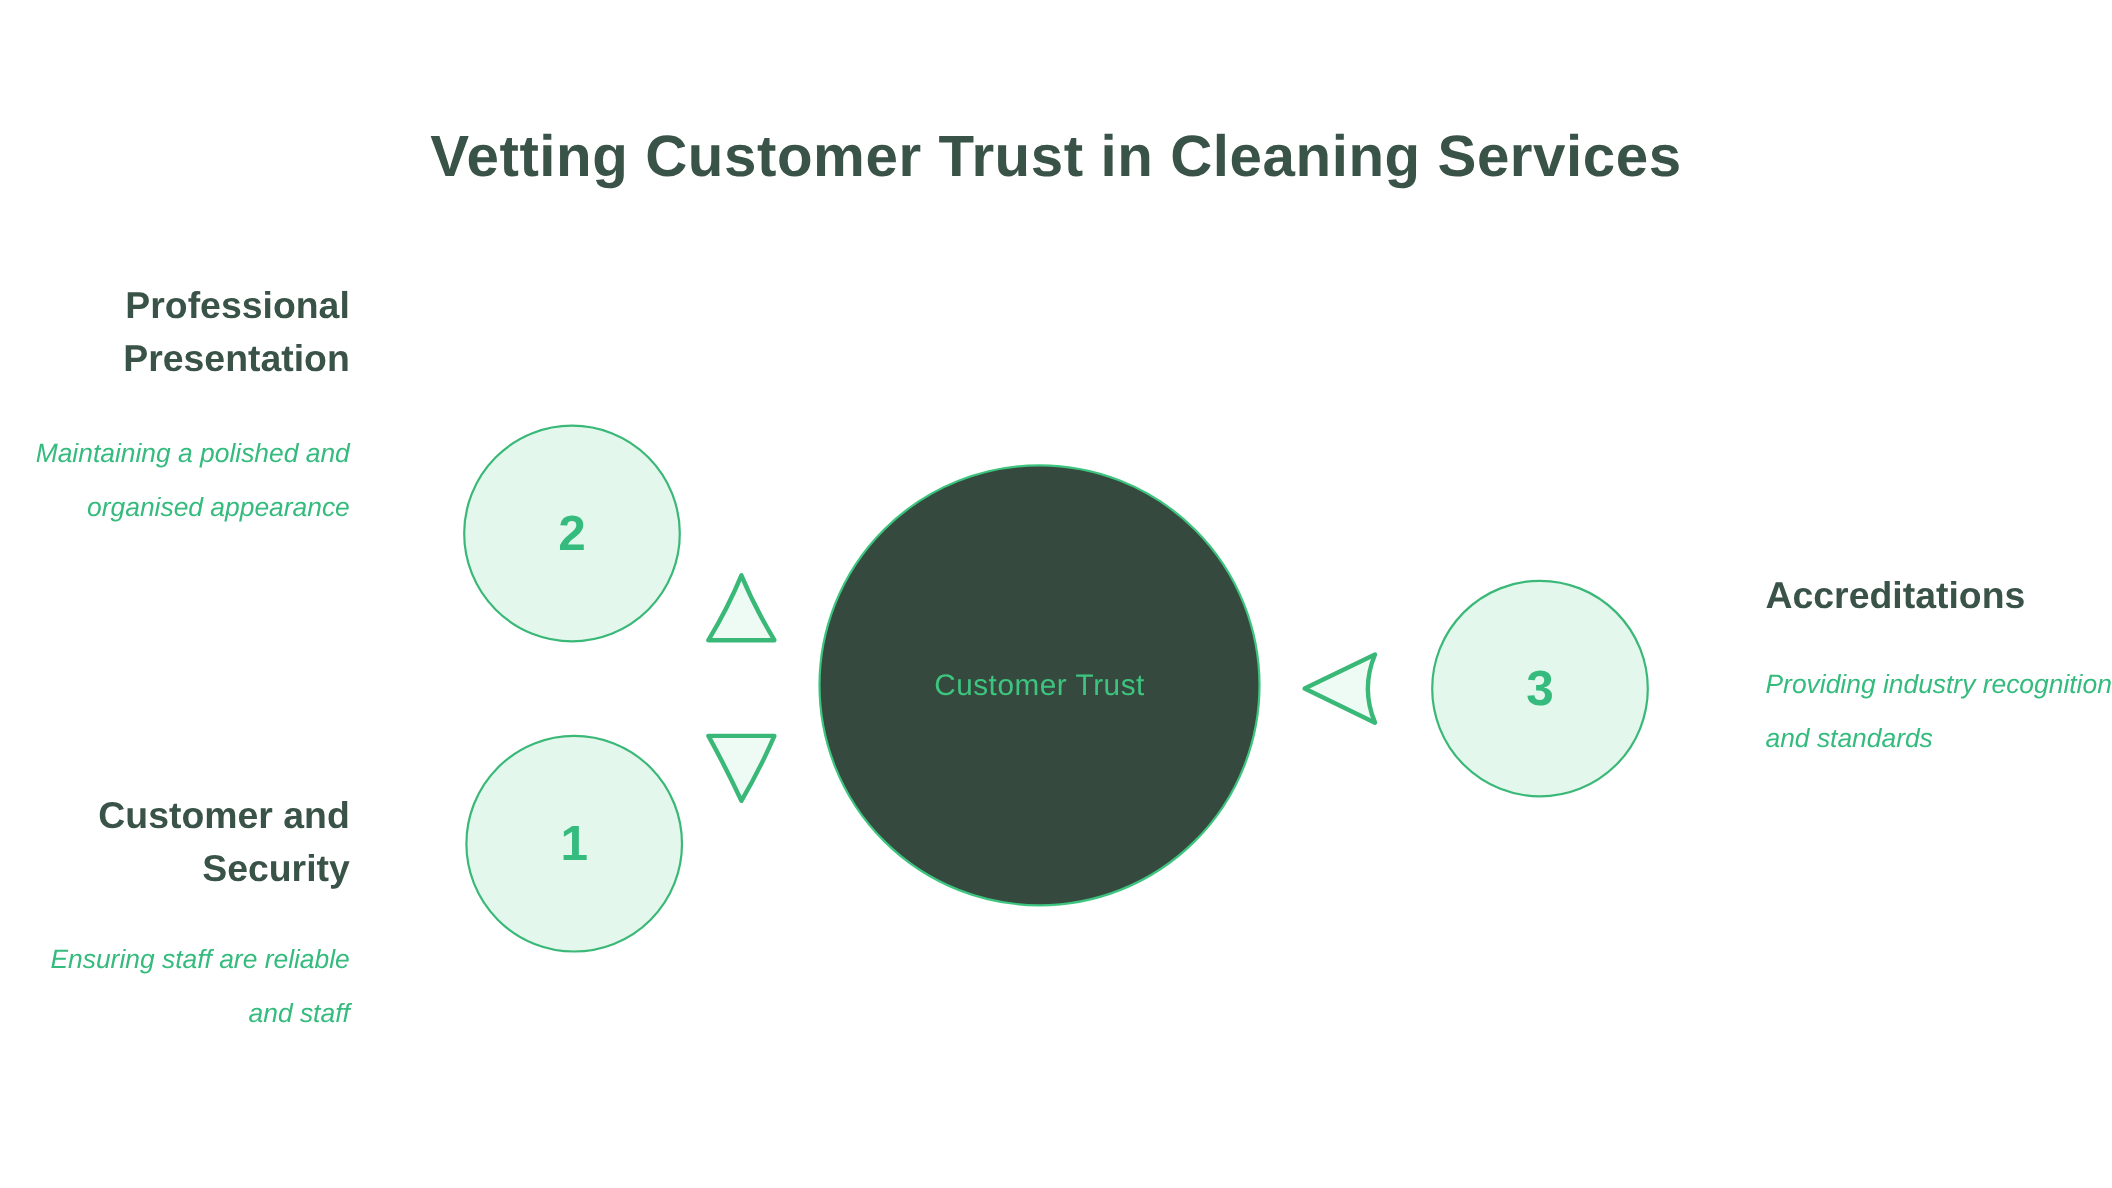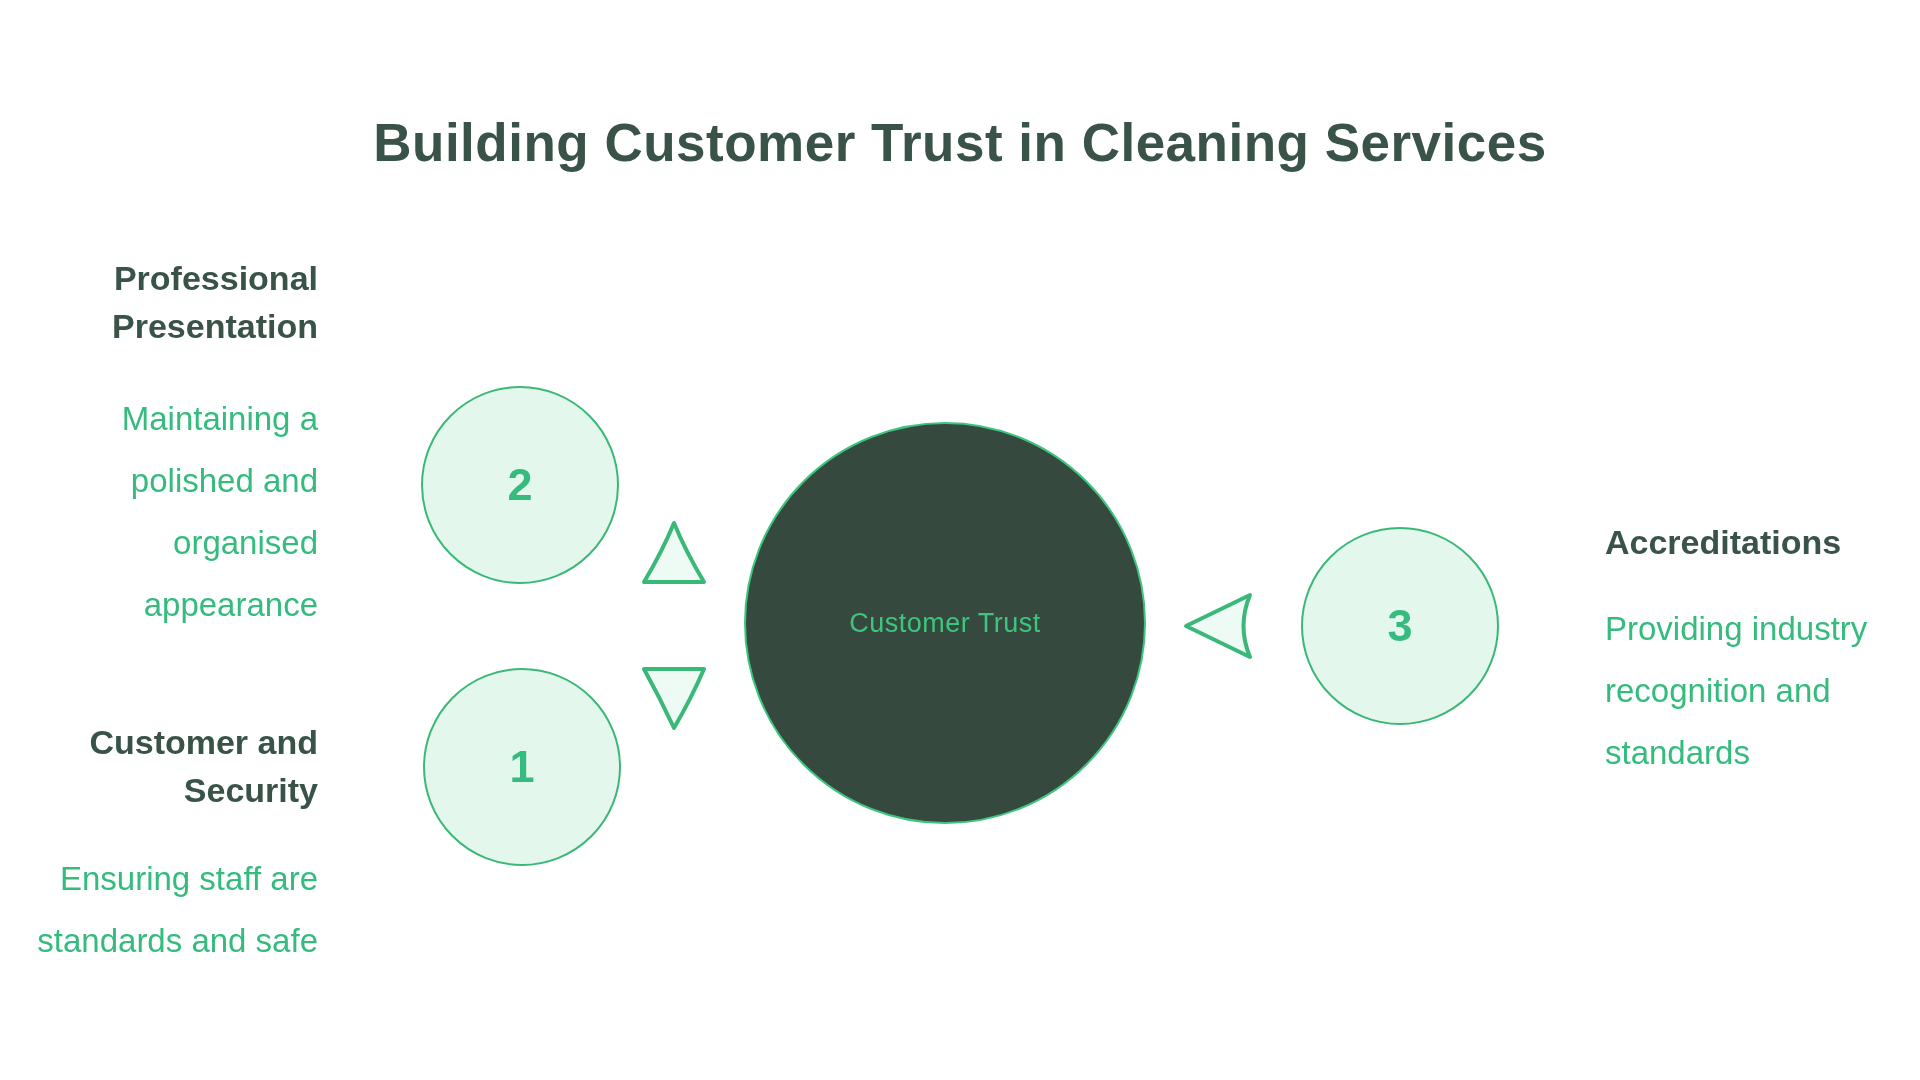--- a/index.html
+++ b/index.html
@@ -32,23 +32,24 @@
   .text-block{position:absolute;}
   .tb-right{text-align:right;margin-top:16px;}
   .tb-left{text-align:left;}
   .block-heading{
     font-size:34px;
     font-weight:bold;
     line-height:48px;
     color:var(--heading-dark-green);
   }
   .block-desc{
-    font-size:33px;
-    line-height:62px;
+    font-size:24px;
+    line-height:49px;
     color:var(--accent-green);
+    font-style:italic;
   }
   .circle{
     position:absolute;
     border-radius:50%;
     display:flex;
     align-items:center;
     justify-content:center;
   }
   .circle-light{
     width:198px;height:198px;
@@ -76,27 +77,27 @@
   .tri path{
     fill:#EEFAF4;
     stroke:var(--circle-border-green);
     stroke-width:4;
     stroke-linejoin:round;
   }
 </style>
 </head>
 <body>
 
-<h1 class="title">Building Customer Trust in Cleaning Services</h1>
+<h1 class="title">Vetting Customer Trust in Cleaning Services</h1>
 
 <div class="text-block tb-right block-heading" style="left:24px; top:238px; width:294px;">Professional Presentation</div>
 <div class="text-block tb-right block-desc" style="left:24px; top:372px; width:294px;">Maintaining a polished and organised appearance</div>
 
 <div class="text-block tb-right block-heading" style="left:24px; top:702px; width:294px;">Customer and Security</div>
-<div class="text-block tb-right block-desc" style="left:24px; top:832px; width:294px;">Ensuring staff are standards and safe</div>
+<div class="text-block tb-right block-desc" style="left:24px; top:832px; width:294px;">Ensuring staff are reliable and staff</div>
 
 <div class="text-block tb-left block-heading" style="left:1605px; top:518px; width:330px;">Accreditations</div>
 <div class="text-block tb-left block-desc" style="left:1605px; top:598px; width:330px;">Providing industry recognition and standards</div>
 
 <div class="circle circle-light" style="left:421px; top:386px;">
   <span class="circle-number">2</span>
 </div>
 
 <div class="circle circle-light" style="left:423px; top:668px;">
   <span class="circle-number">1</span>

